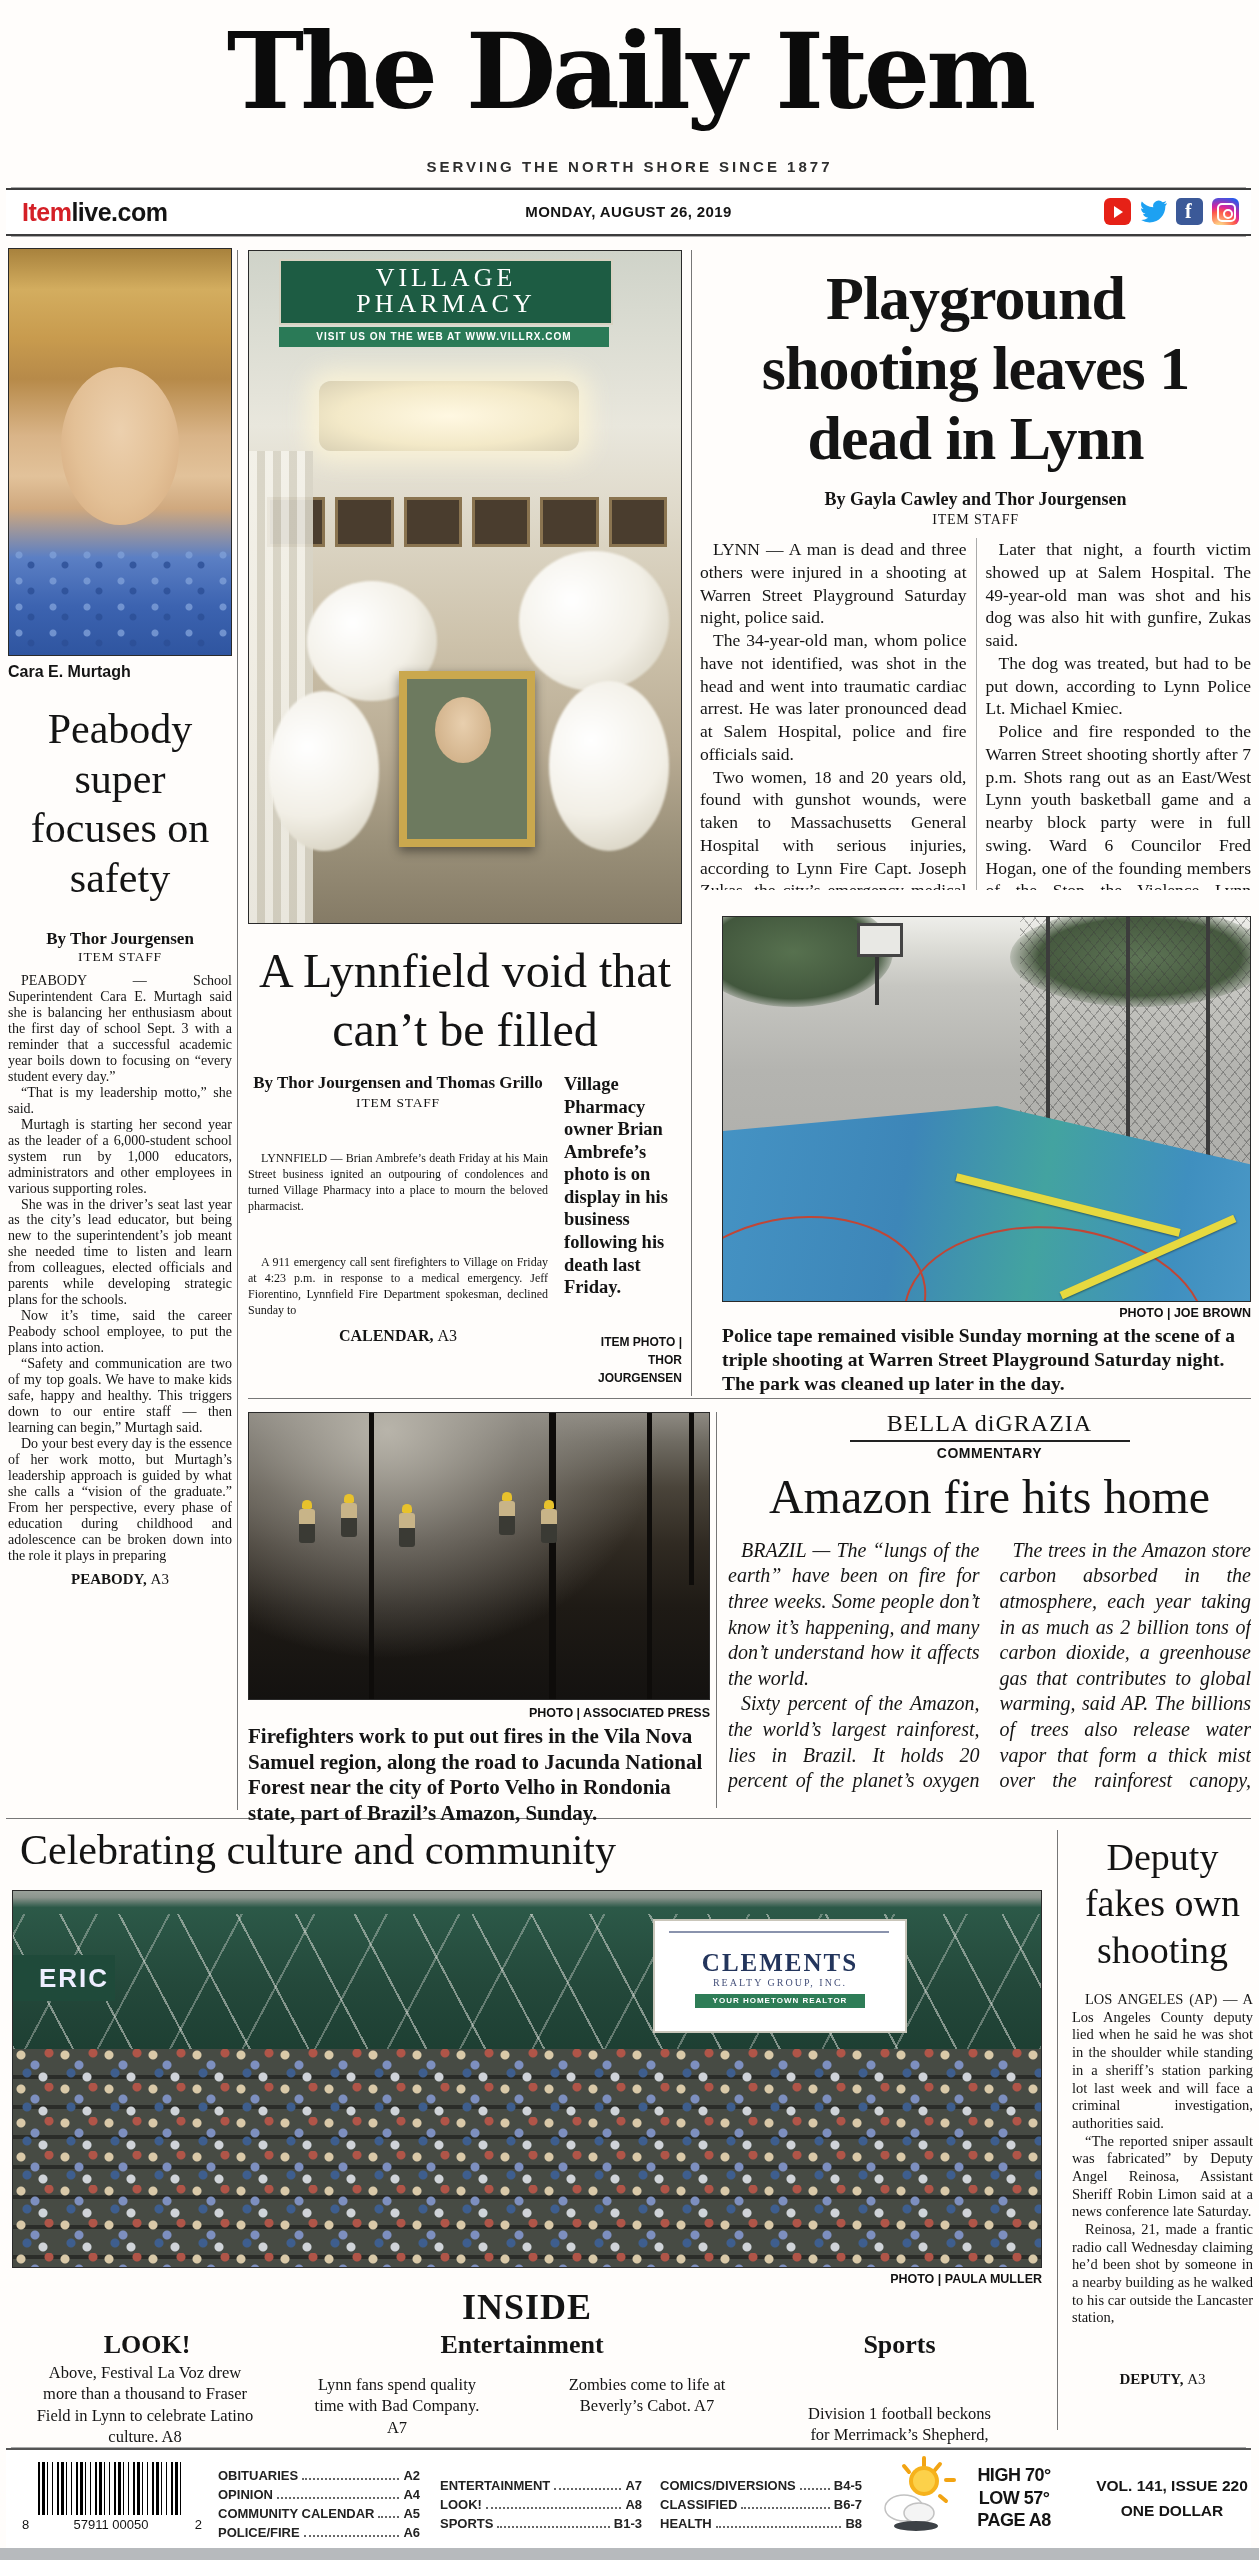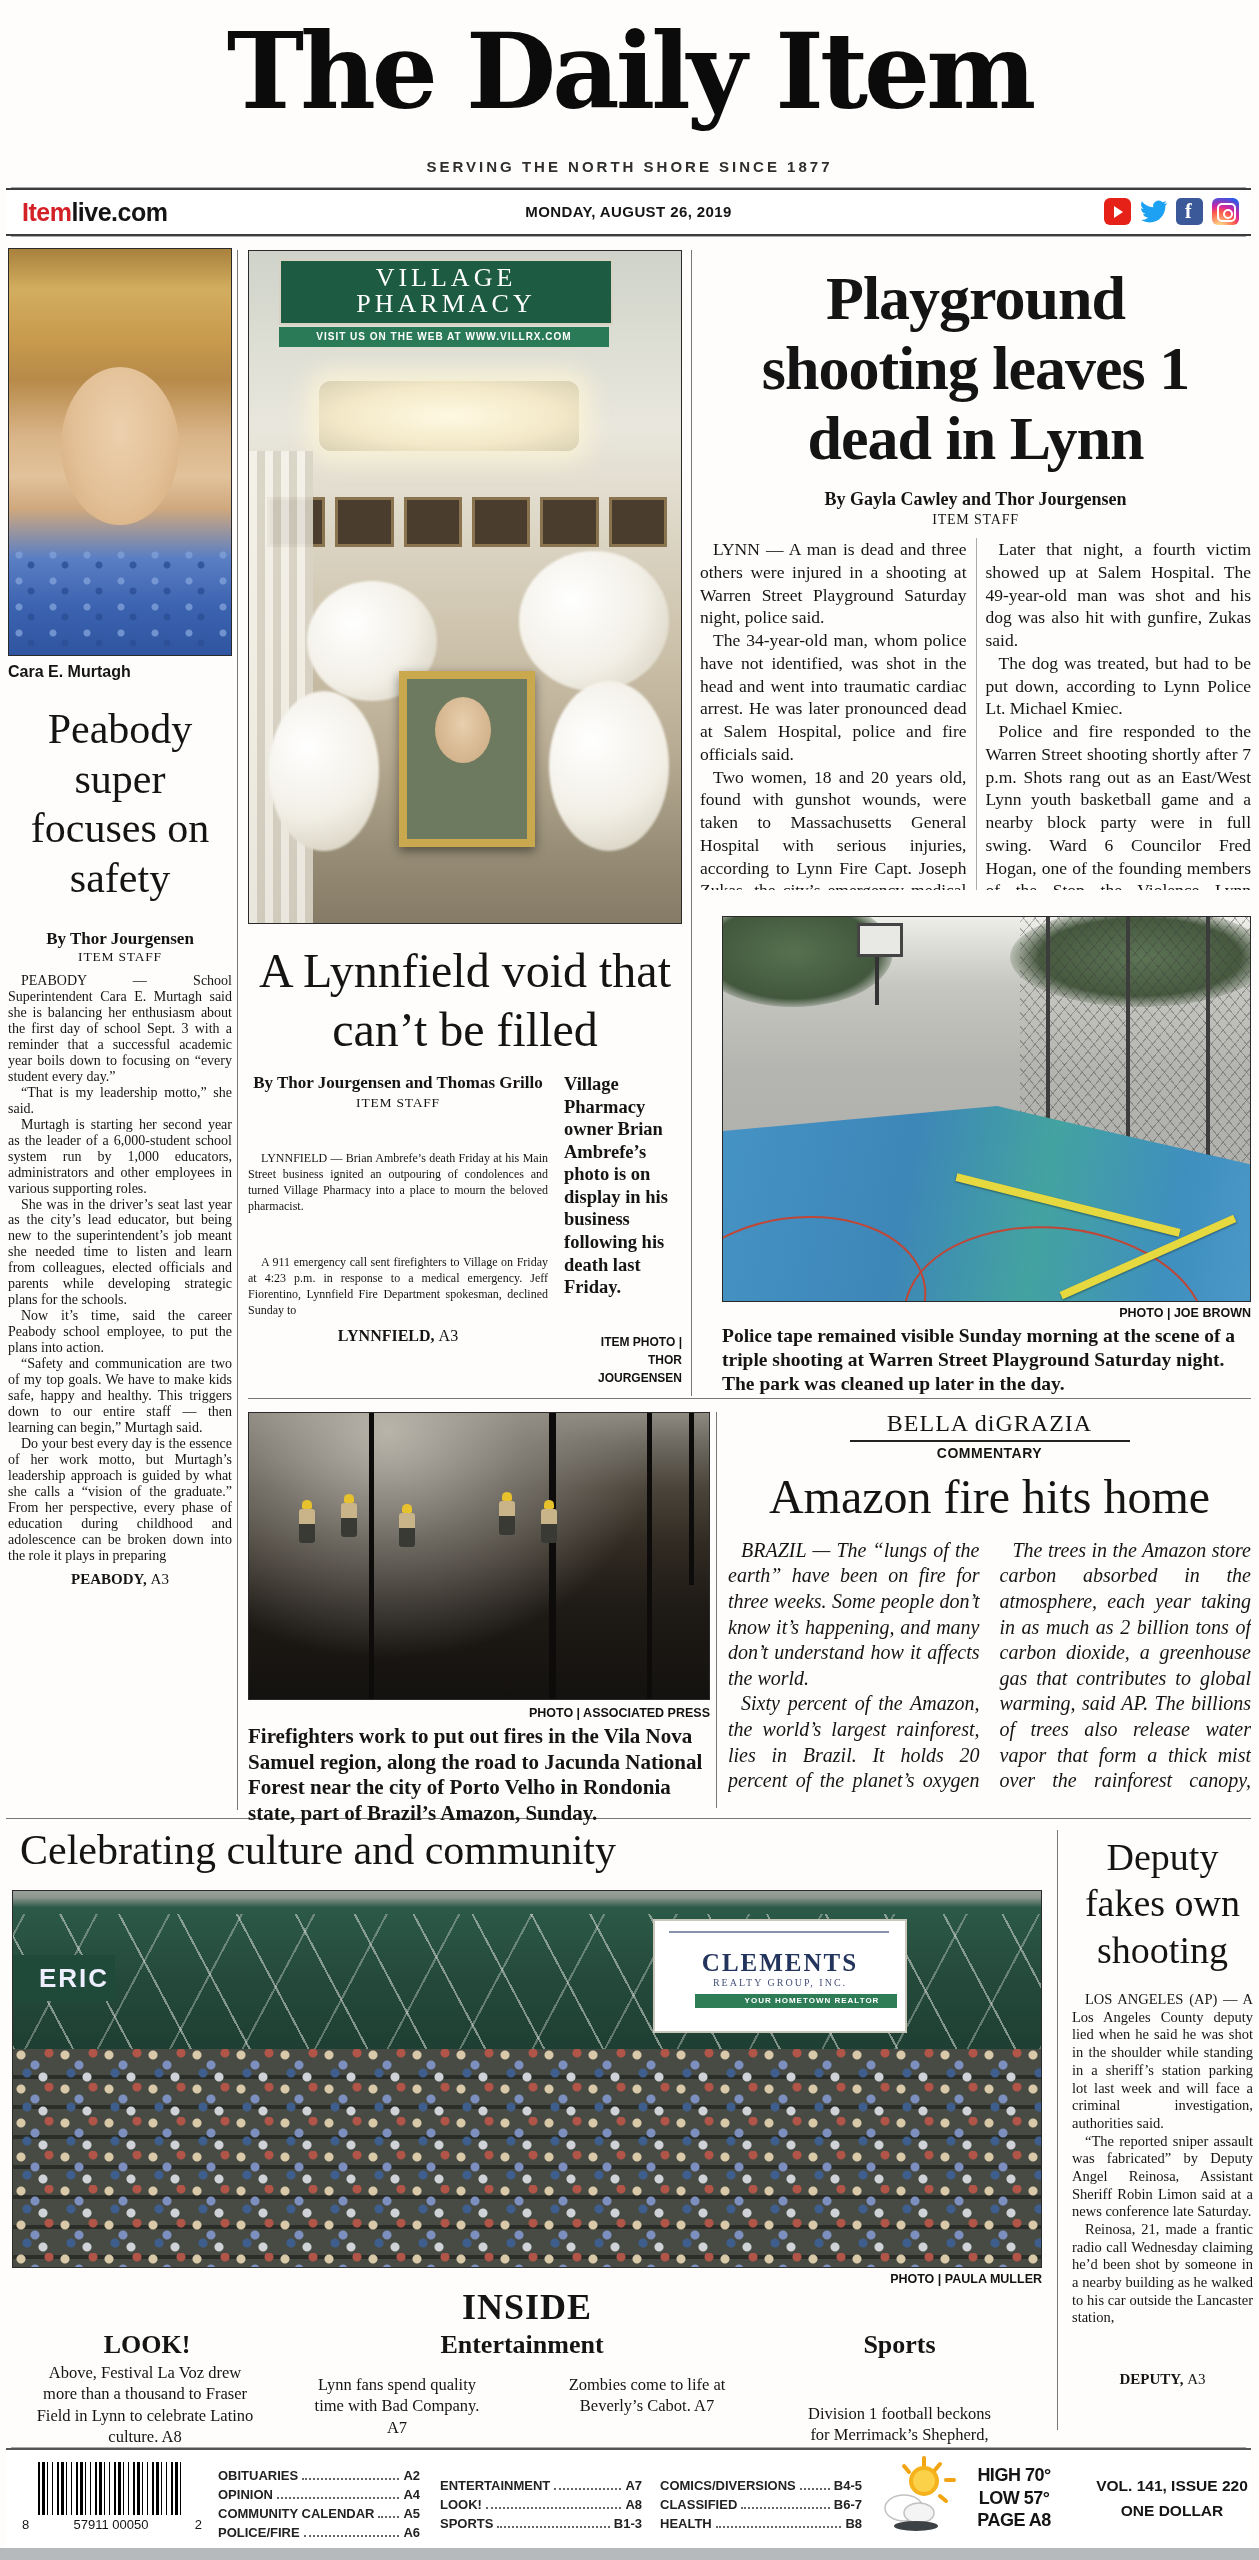--- a/index.html
+++ b/index.html
@@ -140,21 +140,21 @@
   .crowd .braces{position:absolute;left:0;top:6%;width:100%;height:36%;
     background:repeating-linear-gradient(62deg,rgba(230,230,225,0.5) 0 2px,transparent 2px 52px),
                repeating-linear-gradient(-62deg,rgba(230,230,225,0.35) 0 2px,transparent 2px 64px);}
   .crowd .sign-left{position:absolute;left:0;top:64px;width:96px;height:46px;background:#1f4a3a;color:#eef;
     font:bold 26px "Liberation Sans",sans-serif;line-height:46px;text-align:right;padding-right:6px;letter-spacing:2px;}
   .crowd .spon{position:absolute;left:640px;top:28px;width:250px;height:110px;background:#ffffff;border:2px solid #c9c6ba;
     text-align:center;font-family:"Liberation Serif",serif;color:#23355c;}
   .crowd .spon .nm{font-size:25px;font-weight:bold;letter-spacing:2px;margin-top:28px;}
   .crowd .spon .sb{font-size:10px;letter-spacing:2px;color:#44507a;}
   .crowd .spon .tg{margin-top:6px;background:#2e7d57;color:#fff;font:bold 8px "Liberation Sans",sans-serif;
-    letter-spacing:1px;line-height:14px;width:170px;margin-left:40px;padding-left:32px;}
+    letter-spacing:1px;line-height:14px;width:170px;margin-left:40px;}
   .crowd .spon::before{content:"";position:absolute;left:14px;top:10px;width:220px;height:2px;background:#8a93ad;}
   .crowd .people{position:absolute;left:0;bottom:0;width:100%;height:58%;
     background-color:#474b44;
     background-image:
       radial-gradient(circle at 8px 6px,#d9c9a8 0 4px,transparent 5px),
       radial-gradient(circle at 22px 16px,#7d8fbf 0 4px,transparent 5px),
       radial-gradient(circle at 36px 4px,#b05548 0 4px,transparent 5px),
       radial-gradient(circle at 14px 24px,#3e5e8e 0 4px,transparent 5px),
       radial-gradient(circle at 30px 28px,#cfd3d8 0 4px,transparent 5px),
       repeating-linear-gradient(180deg,transparent 0 26px,rgba(0,0,0,0.4) 26px 30px);
@@ -263,21 +263,21 @@
       <div class="ph-flower" style="left:300px;top:430px;width:120px;height:170px;"></div>
       <div class="ph-portrait"></div>
     </div>
     <h1>A Lynnfield void that can’t be filled</h1>
     <div class="lyn-row">
       <div class="lyn-main">
         <div class="byline">By Thor Jourgensen and Thomas Grillo</div>
         <div class="org">ITEM STAFF</div>
         <p class="p">LYNNFIELD — Brian Ambrefe’s death Friday at his Main Street business ignited an outpouring of condolences and turned Village Pharmacy into a place to mourn the beloved pharmacist.</p>
         <p class="p">A 911 emergency call sent firefighters to Village on Friday at 4:23 p.m. in response to a medical emergency. Jeff Fiorentino, Lynnfield Fire Department spokesman, declined Sunday to</p>
-        <div class="jump"><span>LYNNFIELD,</span> <span class="pg">A3</span></div>
+        <div class="jump"><span>CALENDAR,</span> <span class="pg">A3</span></div>
       </div>
       <div class="lyn-side">
         <div class="stext">Village Pharmacy owner Brian Ambrefe’s photo is on display in his business following his death last Friday.</div>
         <div class="credit">ITEM PHOTO | THOR JOURGENSEN</div>
       </div>
     </div>
   </div>
 
   <div class="abs colC">
     <h1>Playground shooting leaves 1 dead in Lynn</h1>

